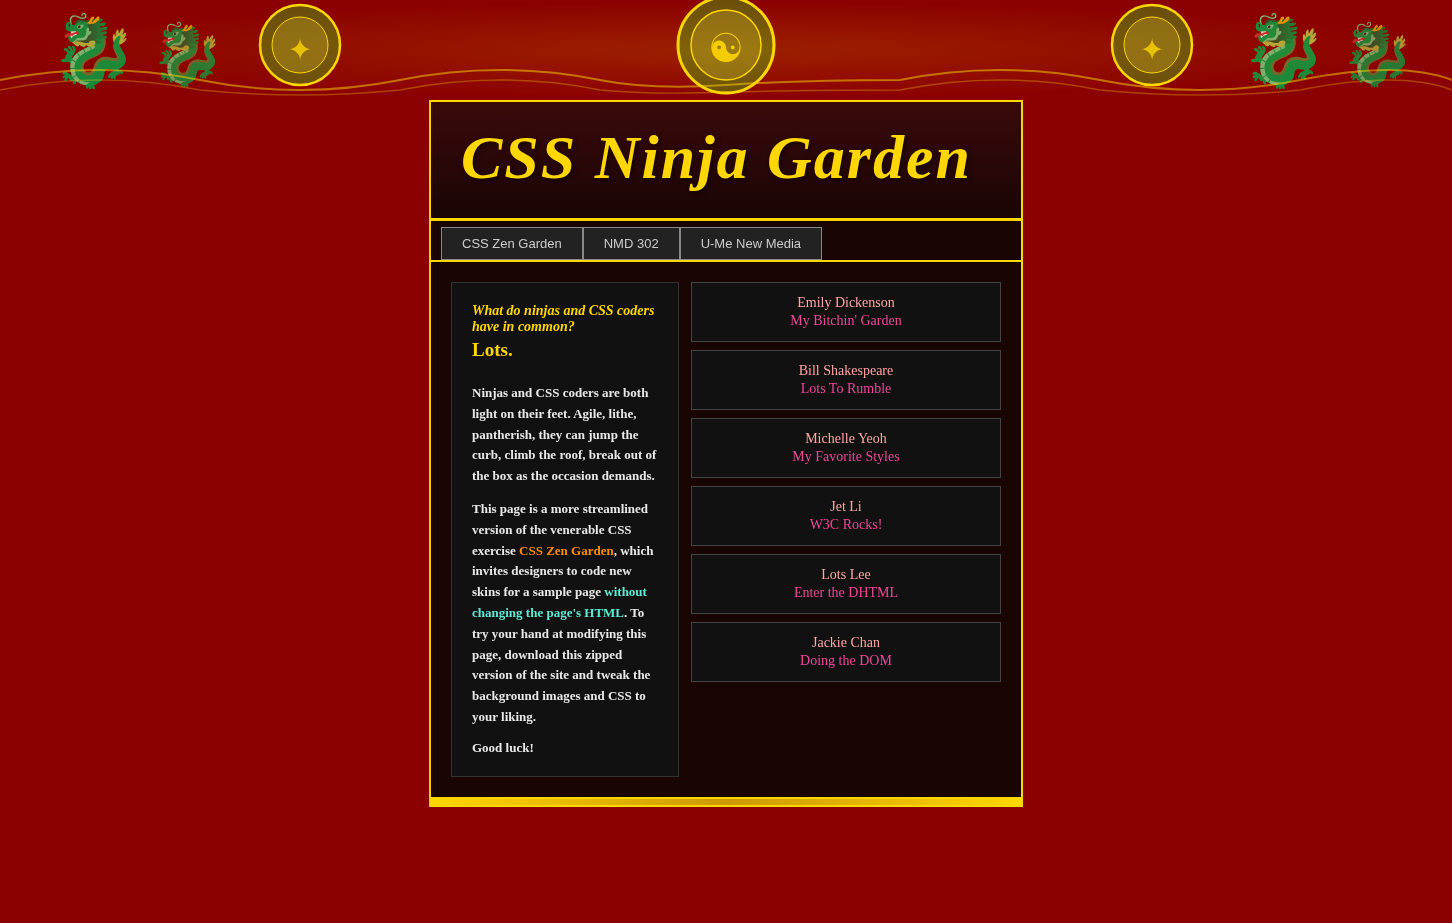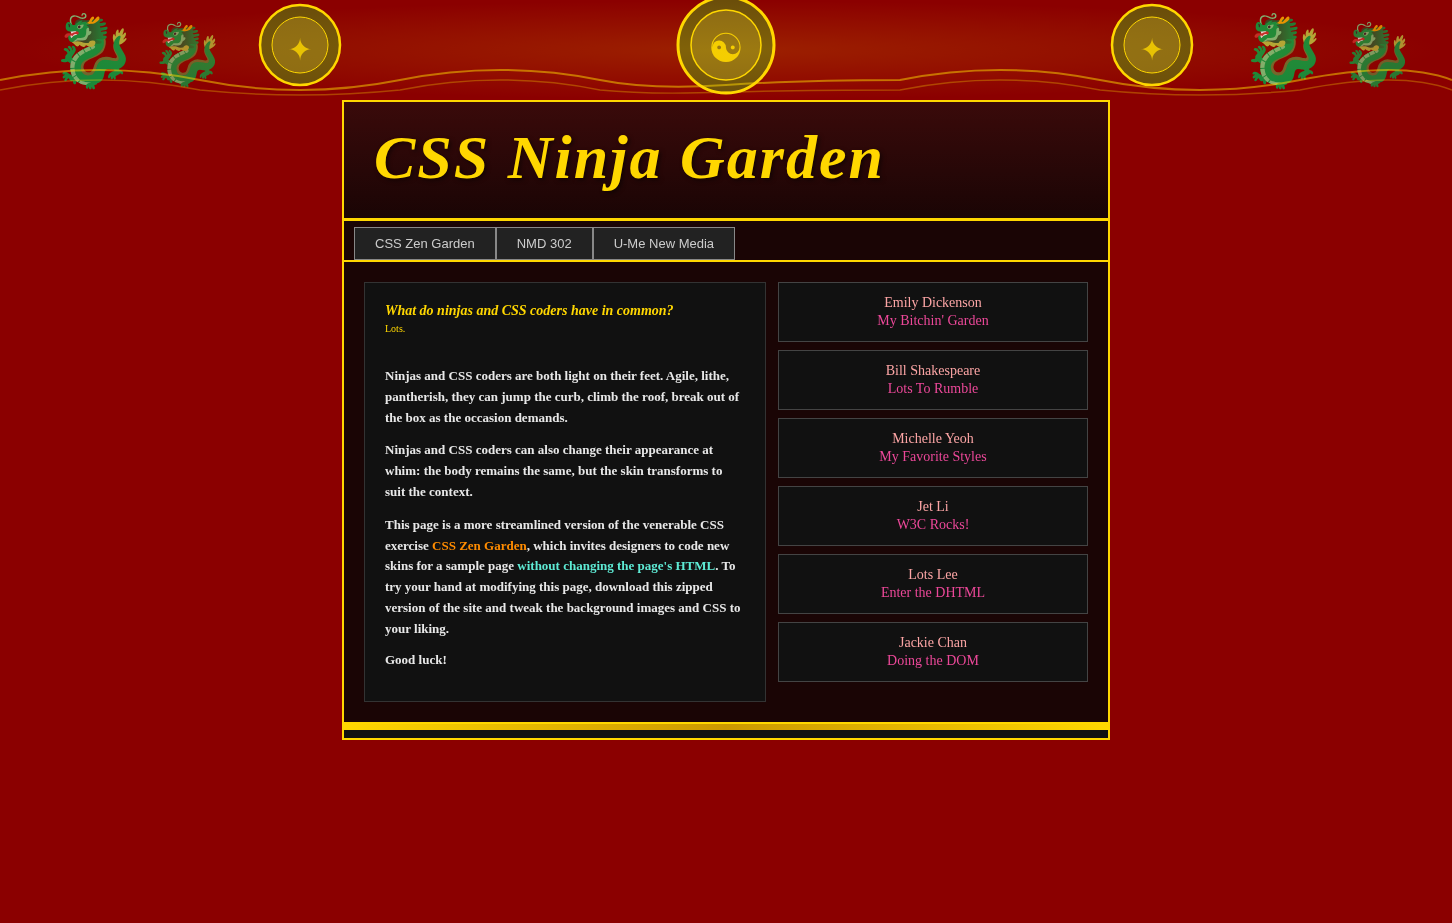--- a/index.html
+++ b/index.html
@@ -26,21 +26,21 @@
 
     .dragon-banner::before {
       content: '';
       position: absolute;
       top: 0; left: 0; right: 0; bottom: 0;
       background: radial-gradient(ellipse at 50% 50%, rgba(255,215,0,0.15) 0%, transparent 70%);
     }
 
     
     .main-wrapper {
-      width: 768px;
+      width: 594px;
       margin: 0 auto;
       background: #111111;
       border: 2px solid #FFD700;
       min-height: 640px;
       position: relative;
     }
 
     
     .site-header {
       background: linear-gradient(180deg, #3a0a0a 0%, #1a0505 100%);
@@ -98,23 +98,23 @@
     .question-heading {
       color: #FFD700;
       font-size: 14px;
       font-weight: bold;
       margin-bottom: 4px;
       font-style: italic;
     }
 
     .lots-text {
       color: #FFD700;
-      font-size: 10px;
-      font-weight: normal;
-      margin-bottom: 32px;
+      font-size: 19px;
+      font-weight: bold;
+      margin-bottom: 22px;
     }
 
     .body-text {
       color: #e8e8e8;
       font-size: 13px;
       line-height: 1.6;
       margin-bottom: 12px;
       font-weight: bold;
     }
 
@@ -212,21 +212,20 @@
       <a class="nav-tab" href="#">NMD 302</a>
       <a class="nav-tab" href="#">U-Me New Media</a>
     </div>
 
     <div class="content-area">
 
       <div class="left-column">
         <p class="question-heading">What do ninjas and CSS coders have in common?</p>
         <p class="lots-text">Lots.</p>
         <p class="body-text">Ninjas and CSS coders are both light on their feet. Agile, lithe, pantherish, they can jump the curb, climb the roof, break out of the box as the occasion demands.</p>
-        <p class="body-text">Ninjas and CSS coders can also change their appearance at whim: the body remains the same, but the skin transforms to suit the context.</p>
         <p class="body-text">
           <span>This page is a more streamlined version of the venerable CSS exercise </span><a class="link-orange" href="#">CSS Zen Garden</a><span>, which invites designers to code new skins for a sample page </span><a class="link-green" href="#">without changing the page's HTML</a><span>. To try your hand at modifying this page, download this zipped version of the site and tweak the background images and CSS to your liking.</span>
         </p>
         <p class="good-luck">Good luck!</p>
       </div>
 
       <div class="right-column">
 
       <div class="designer-card">
             <div class="designer-name">Emily Dickenson</div>

